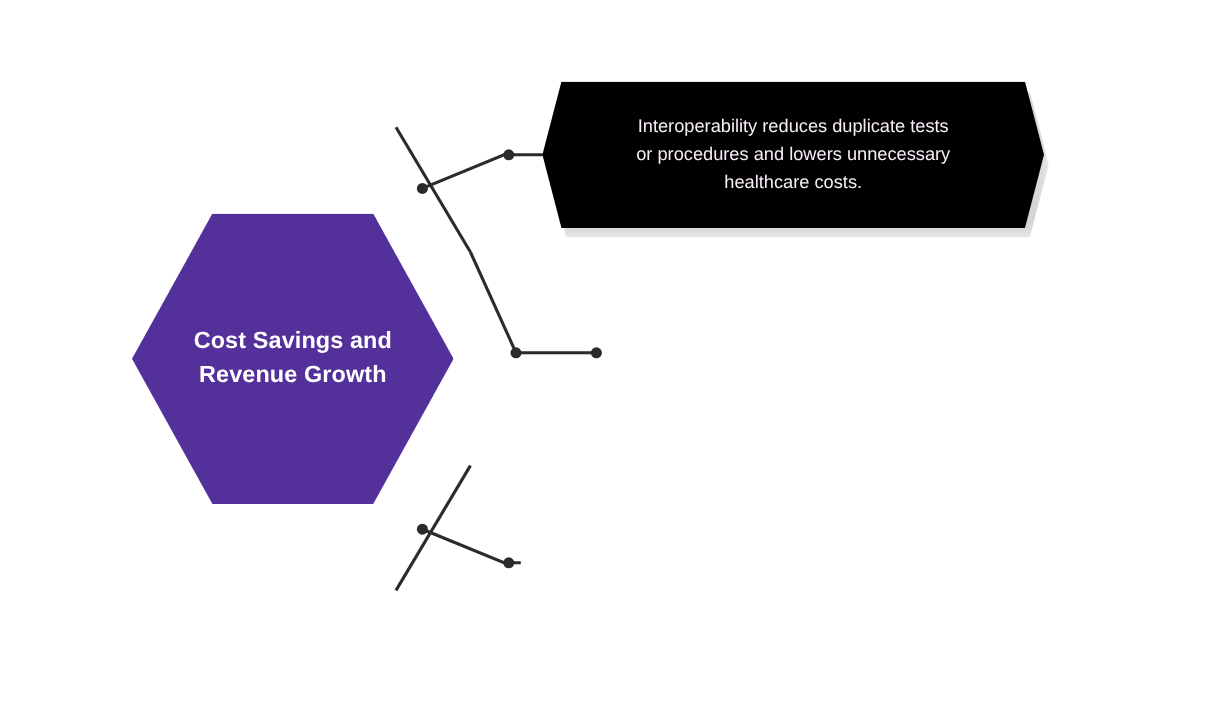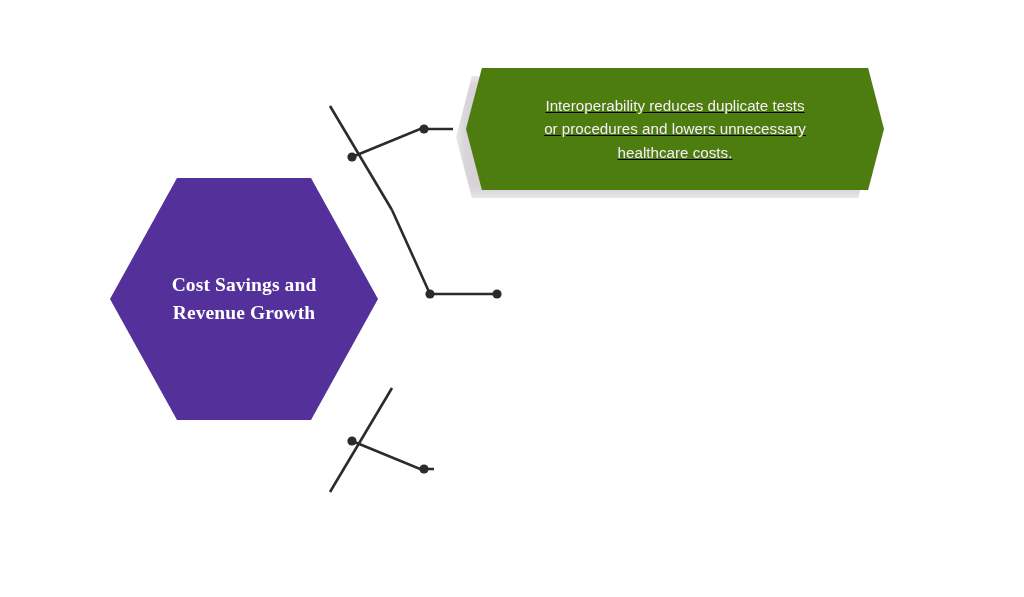--- a/index.html
+++ b/index.html
@@ -62,21 +62,20 @@
     left: 6px;
     top: 6px;
     width: 268px;
     height: 242px;
     background: #54309b;
     -webkit-clip-path: polygon(25% 0%, 75% 0%, 100% 50%, 75% 100%, 25% 100%, 0% 50%);
     clip-path: polygon(25% 0%, 75% 0%, 100% 50%, 75% 100%, 25% 100%, 0% 50%);
     display: flex;
     align-items: center;
     justify-content: center;
-    font-family: Liberation Serif, serif;
   }
   .hex-main-label {
     color: #ffffff;
     font-size: 19.5px;
     font-weight: bold;
     line-height: 1.42;
     text-align: center;
     letter-spacing: 0.1px;
     width: 200px;
     white-space: pre-line;
@@ -90,25 +89,25 @@
     position: absolute;
     left: 4px;
     top: 8px;
     width: 100%;
     height: 100%;
     background: rgba(95, 80, 105, 0.26);
     filter: blur(7px);
   }
   .banner-body {
     position: absolute;
-    left: 14px;
+    left: 0;
     top: 0;
     width: 100%;
     height: 100%;
-    background: #4d7c0f;
+    background: #000000;
     display: flex;
     align-items: center;
     justify-content: center;
     text-decoration: underline;
   }
   .banner-text {
     color: #f7eef8;
     font-size: 15.2px;
     line-height: 1.52;
     text-align: center;

